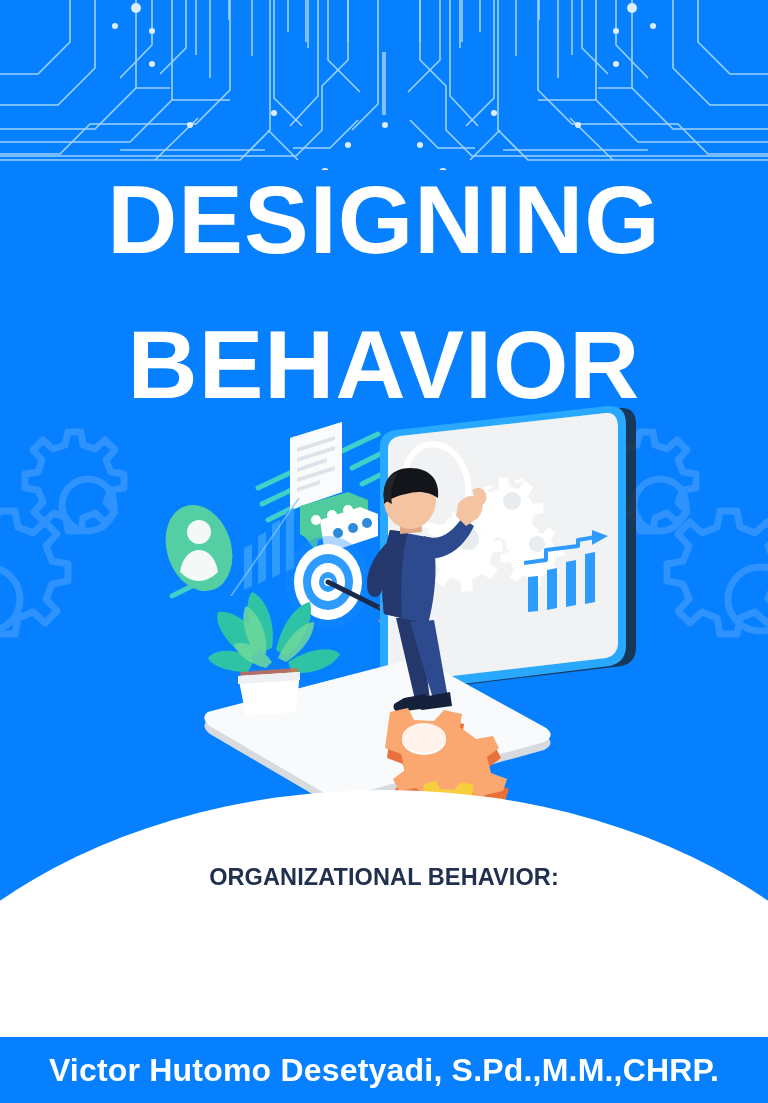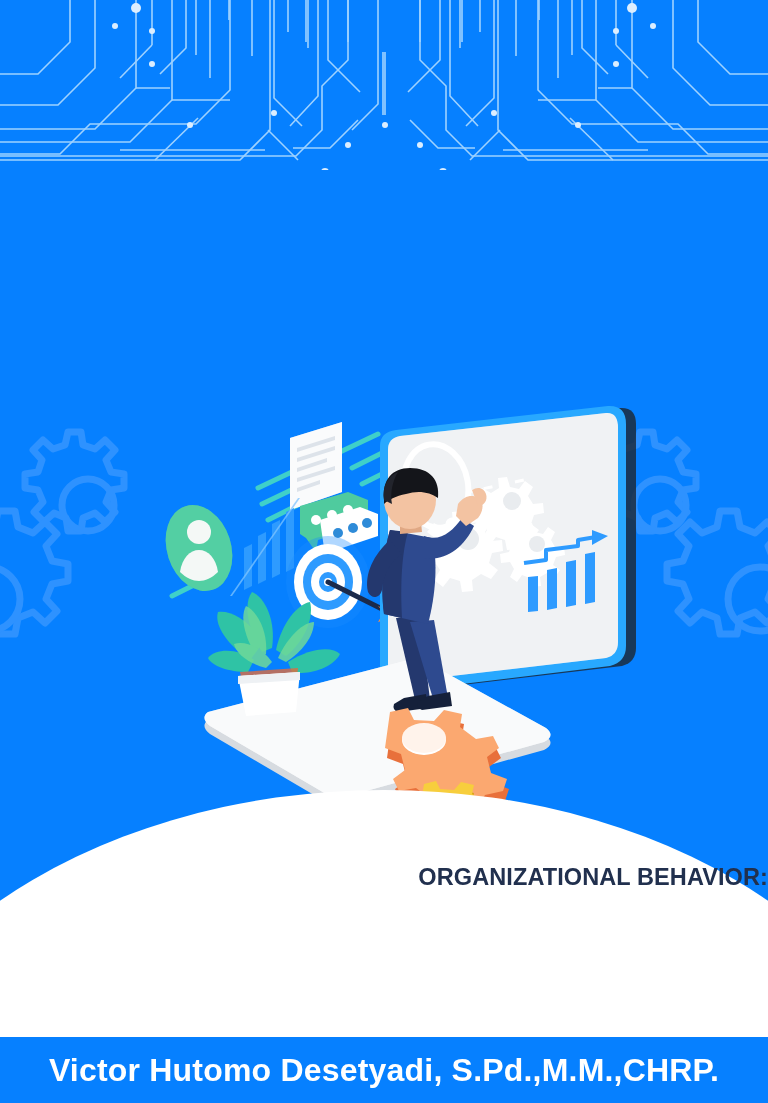--- a/index.html
+++ b/index.html
@@ -26,21 +26,21 @@
   #title-line-2{margin-top:50px;}
   
   #illustration{position:absolute;left:0;top:400px;width:768px;height:450px;}
   
   #dome{
     position:absolute;left:-170px;top:790px;width:1108px;height:640px;
     background:#ffffff;border-radius:50% 50% 0 0 / 62% 62% 0 0;
   }
   
   #subtitle{
-    position:absolute;left:0;top:866px;width:768px;text-align:right;
+    position:absolute;left:0;top:866px;width:768px;text-align:center;
     color:#21304e;
   }
   .sub-line{
     font-size:23.5px;line-height:1.0;font-weight:bold;letter-spacing:0.1px;
     margin:0 0 17px 0;white-space:nowrap;
   }
   
   #author-bar{
     position:absolute;left:0;top:1037px;width:768px;height:66px;
     background:#0680FF;display:flex;align-items:center;justify-content:center;
@@ -151,20 +151,24 @@
 
   <svg class="bg-gears" id="gears-right" width="190" height="250" viewBox="0 0 190 250" fill="none">
     <g stroke="#2E92FF" stroke-width="7" fill="none" stroke-linejoin="round">
       <path d="M40 14 l13 0 2 13 12 4 10-9 10 10 -9 10 5 12 13 2 0 14 -13 2 -5 12 9 10 -10 10 -10-9 -12 5 -2 13 -13 0 -2-13 -12-5 -10 9 -10-10 9-10 -5-12 -13-2 0-14 13-2 4-12 -9-10 10-10 10 9 12-4 z"></path>
       <circle cx="60" cy="87" r="26"></circle>
       <path d="M120 93 l17 0 3 16 15 6 12-11 12 12 -11 12 6 15 16 3 0 17 -16 3 -6 15 11 12 -12 12 -12-11 -15 6 -3 16 -17 0 -3-16 -15-6 -12 11 -12-12 11-12 -6-15 -16-3 0-17 16-3 6-15 -11-12 12-12 12 11 15-6 z"></path>
       <circle cx="160" cy="181" r="32"></circle>
     </g>
   </svg>
 
+  <div id="title-block">
+    <div class="title-line" id="title-line-1">DESIGNING</div>
+    <div class="title-line" id="title-line-2">BEHAVIOR</div>
+  </div>
 
   <svg id="illustration" viewBox="0 0 768 450" fill="none">
 
     <g stroke="#3FD0C9" stroke-width="5" stroke-linecap="round">
       <path d="M258 88 L296 70"></path>
       <path d="M262 104 L308 82"></path>
       <path d="M268 120 L300 104"></path>
       <path d="M340 52 L378 34"></path>
       <path d="M352 68 L392 48"></path>
       <path d="M362 84 L390 70"></path>

